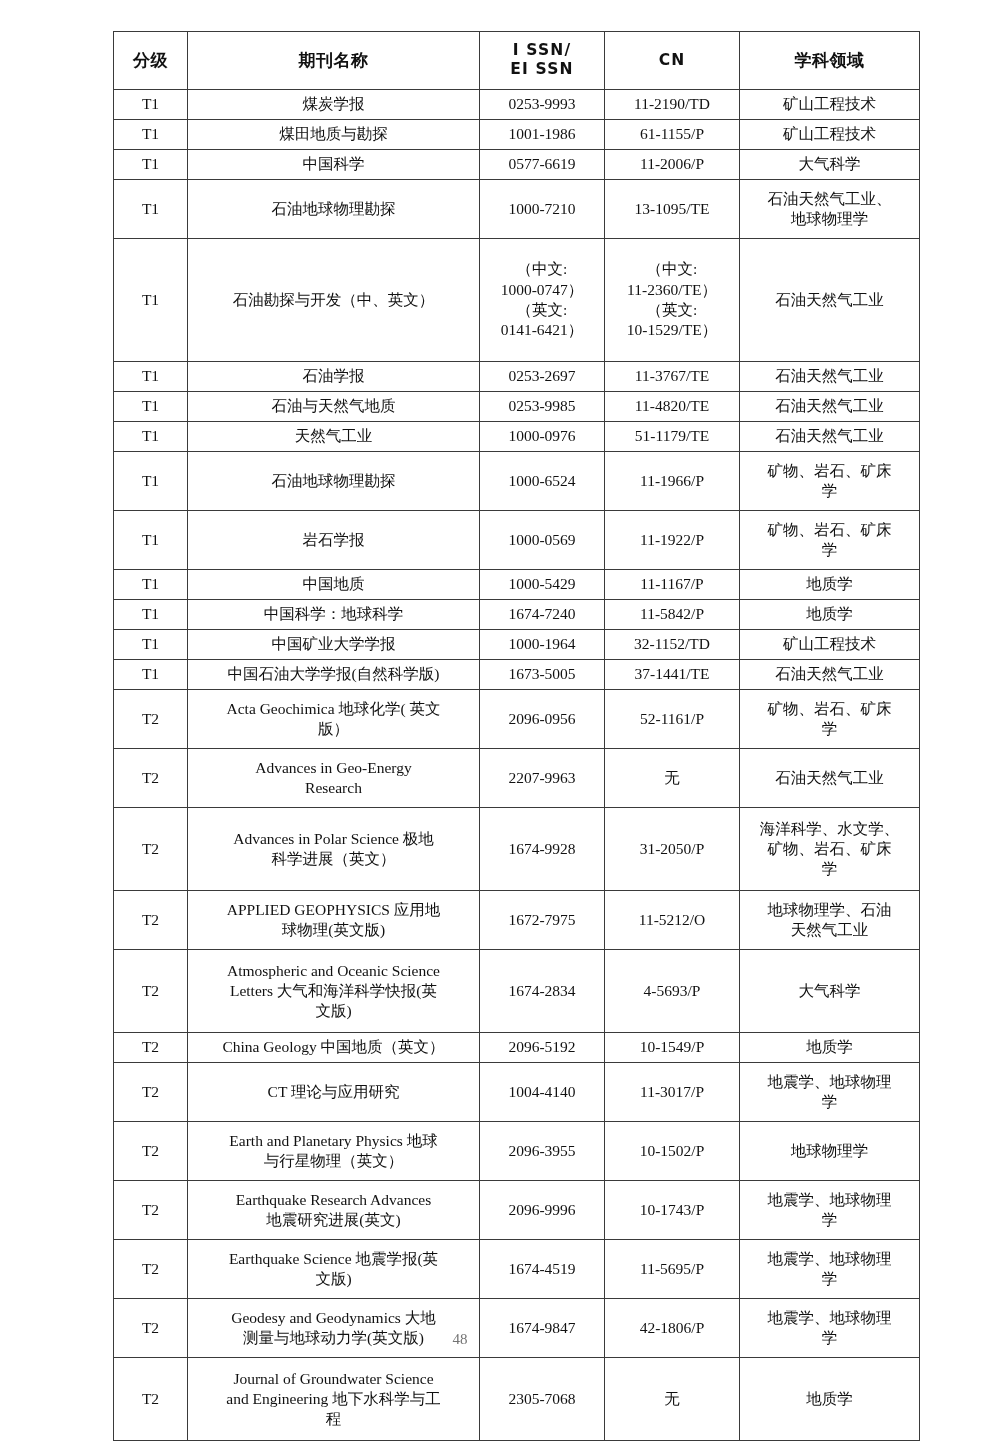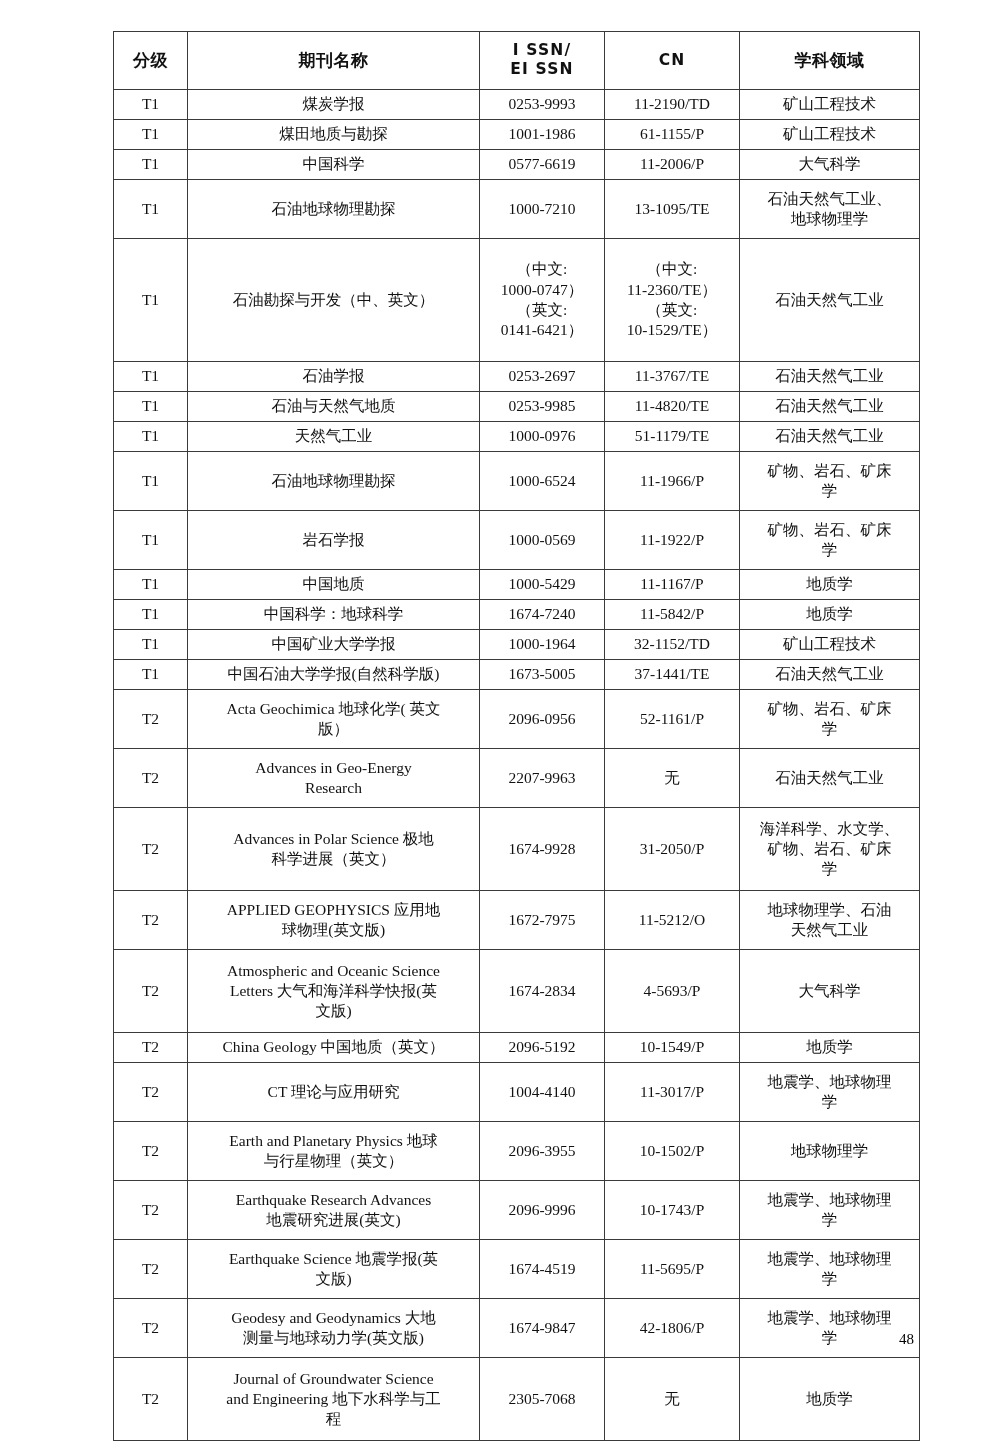--- a/index.html
+++ b/index.html
@@ -74,24 +74,24 @@
   .r-compact td { height: 25px; }
   .r-tall td    { height: 54px; }
   .r-xtall td   { height: 78px; }
   .r-huge td    { height: 118px; }
 
   #page-number {
     position: absolute;
     left: 0;
     top: 1331px;
     width: 908px;
-    text-align: right;
+    text-align: center;
     font-size: 15px;
     font-family: "Liberation Serif", "DejaVu Serif", serif;
-    color: #000000;
+    color: #737373;
   }
 </style>
 </head>
 <body>
 
 <div id="page">
 
   <table id="journal-table">
     <colgroup>
       <col class="col-grade">

